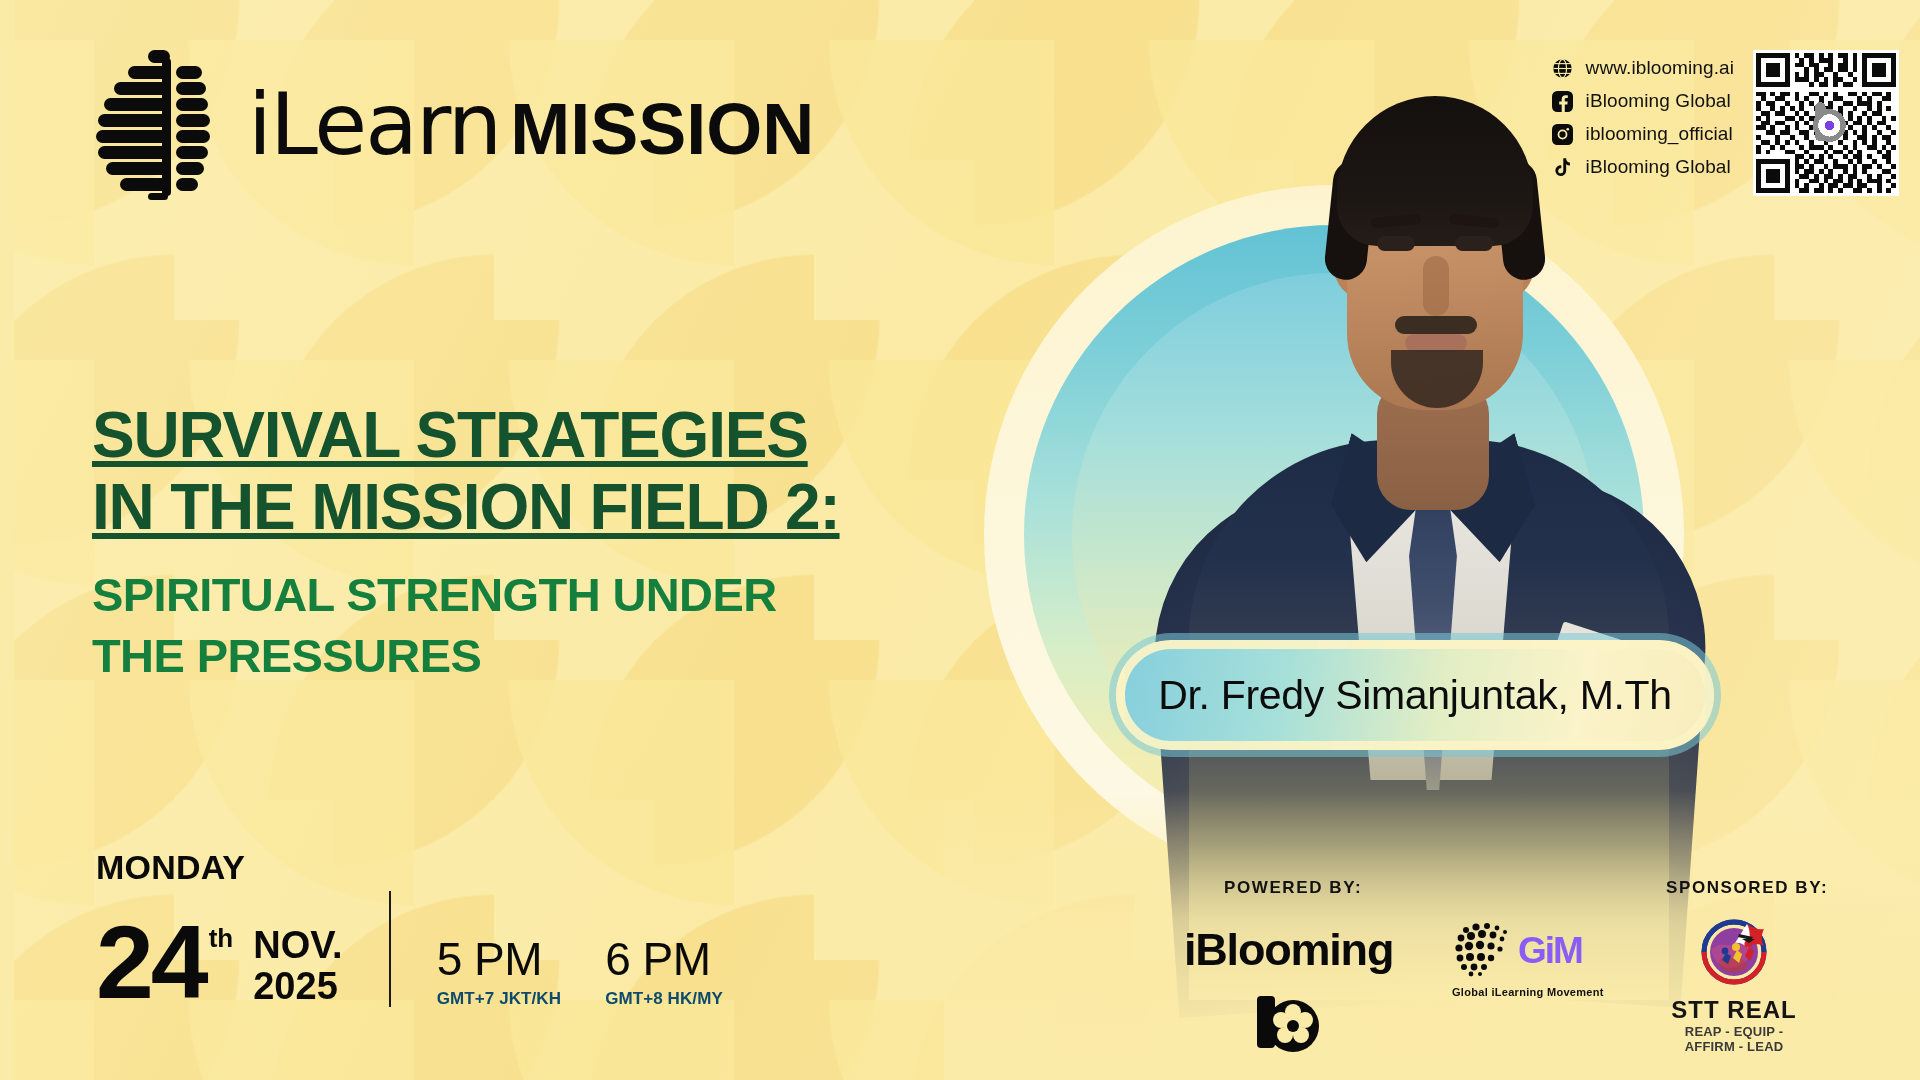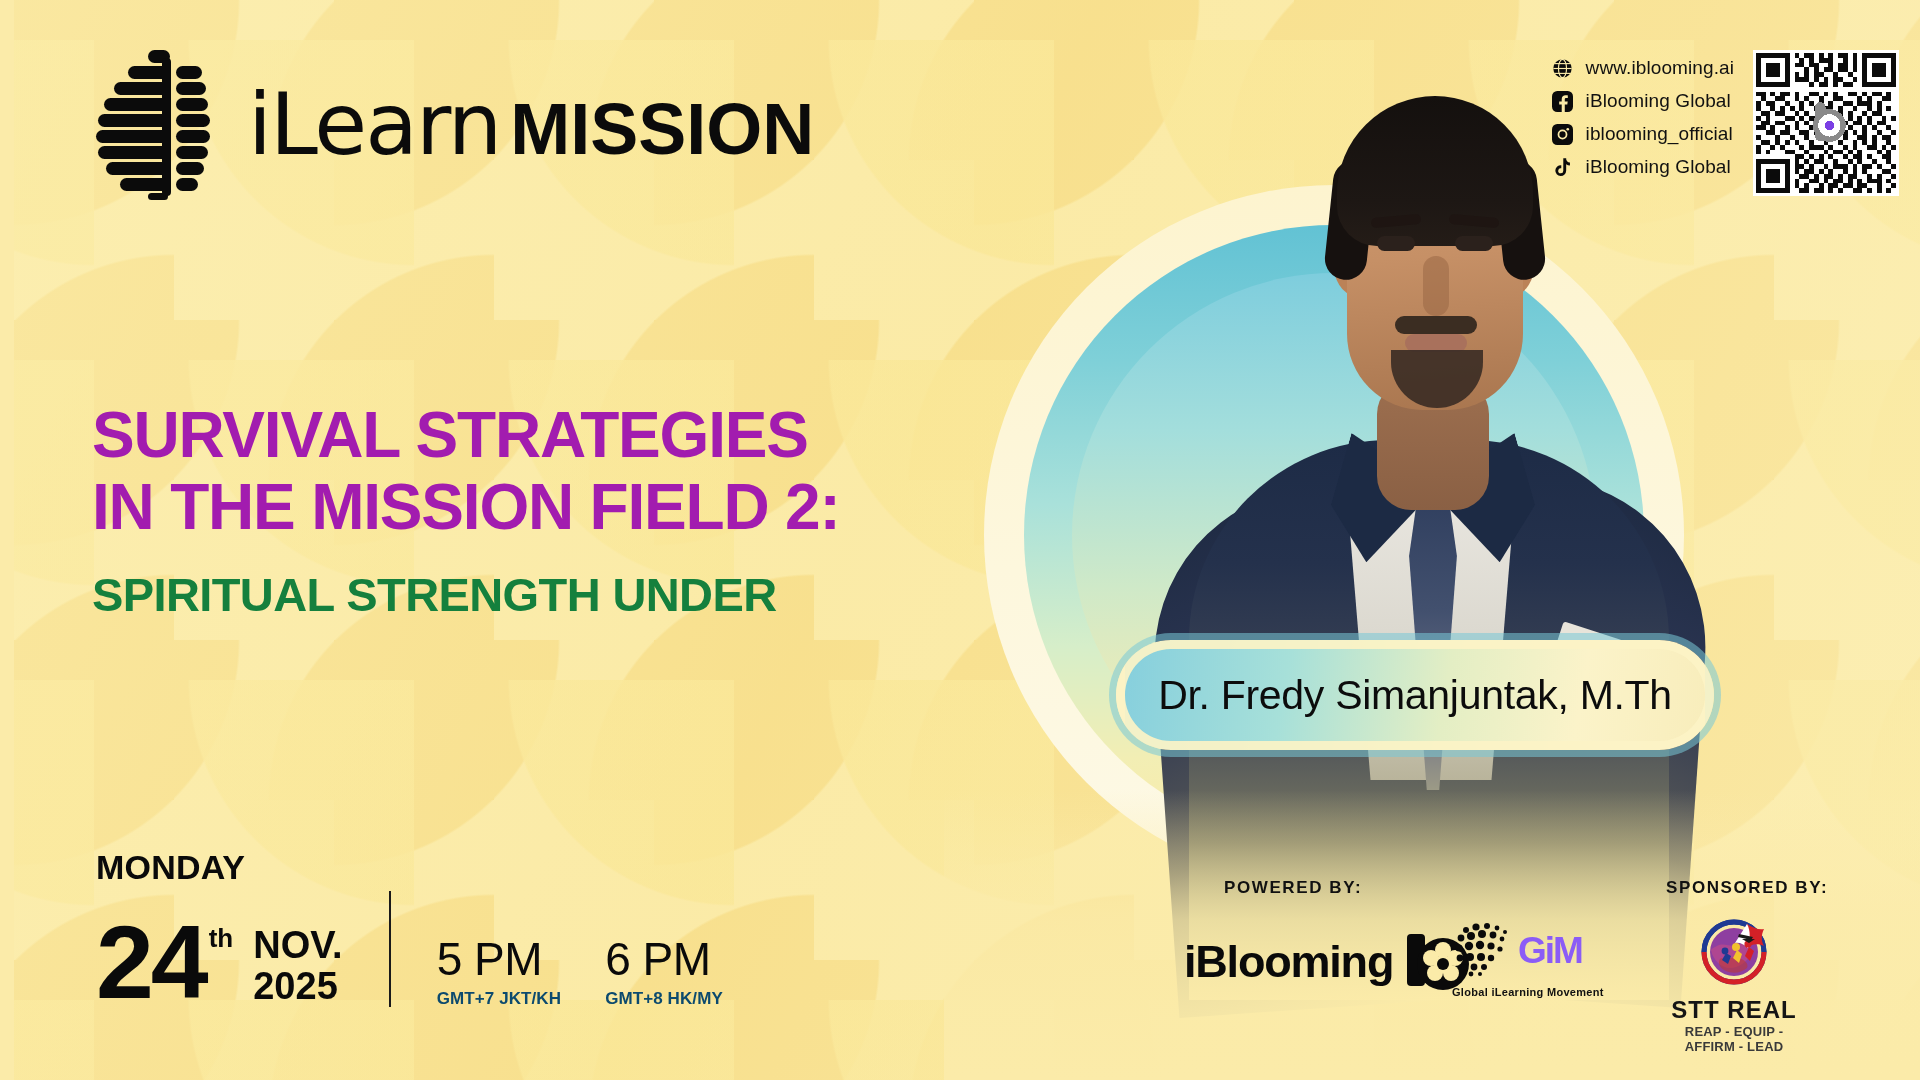--- a/index.html
+++ b/index.html
@@ -160,21 +160,21 @@
     border-radius:55px;
     background:linear-gradient(100deg,#86cfdd 0%,#a7e0d9 28%,#e3eec4 55%,#fbf3c9 78%,#f8edbb 100%);
     border:9px solid rgba(252,243,198,.92);
     box-shadow:0 0 0 7px rgba(120,200,215,.55);
     display:flex; align-items:center; justify-content:center;
   }
   .badge-txt { font-size:41px; font-weight:400; color:#0c0c0c; letter-spacing:-.3px; white-space:nowrap; }
 
   
   .title-block { position:absolute; left:78px; top:400px; }
-  .t-l1, .t-l2 { font-size:64px; font-weight:700; line-height:1.12; color:#a21caf; letter-spacing:-1.2px; white-space:nowrap; }
+  .t-l1, .t-l2 { font-size:64px; font-weight:700; line-height:1.12; color:#14532d; letter-spacing:-1.2px; white-space:nowrap;text-decoration:underline; }
   .t-l3, .t-l4 { font-size:47px; font-weight:700; line-height:1.28; color:#15803d; letter-spacing:-.6px; white-space:nowrap; }
   .t-l3 { margin-top:22px; }
 
   
   .date-block { position:absolute; left:82px; top:848px; }
   .d-weekday { font-size:34px; font-weight:700; color:#0a0a0a; letter-spacing:.2px; }
   .d-row { display:flex; align-items:flex-end; gap:20px; margin-top:4px; }
   .d-daywrap { display:flex; align-items:flex-start; }
   .d-day { font-size:104px; font-weight:700; line-height:.92; color:#0a0a0a; letter-spacing:-3px; }
   .d-sup { font-size:26px; font-weight:700; color:#0a0a0a; margin-top:8px; margin-left:3px; }
@@ -183,21 +183,21 @@
   .times { display:flex; align-items:flex-end; gap:44px; padding-bottom:2px; }
   .tm { }
   .tm-big { font-size:46px; font-weight:400; color:#0a0a0a; line-height:1.05; letter-spacing:-.5px; }
   .tm-sub { font-size:17px; font-weight:700; color:#0c4a6e; margin-top:6px; letter-spacing:.1px; }
 
   
   .strip { position:absolute; left:1180px; top:878px; width:700px; height:175px; }
   .s-label { font-size:17px; font-weight:700; letter-spacing:1.6px; color:#111; }
   .powered-lbl { position:absolute; left:30px; top:0; }
   .sponsor-lbl { position:absolute; left:472px; top:0; }
-  .logo-iblooming { position:absolute; left:-10px; top:46px; display:flex; align-items:center; gap:10px; }
+  .logo-iblooming { position:absolute; left:-10px; top:46px; display:flex; align-items:center; gap:10px;flex-direction:column; }
   .ib-word { font-size:45px; font-weight:700; color:#0a0a0a; letter-spacing:-1.2px; }
   .logo-gim { position:absolute; left:258px; top:40px; text-align:center; }
   .gim-row { display:flex; align-items:center; gap:4px; }
   .gim-word { font-size:37px; font-weight:700; color:#8b5cf6; letter-spacing:-2px; }
   .gim-sub { font-size:11px; font-weight:700; color:#111; letter-spacing:.3px; margin-top:2px; }
   .logo-stt { position:absolute; left:470px; top:34px; text-align:center; width:140px; }
   .stt-word { font-size:24px; font-weight:700; color:#151515; letter-spacing:1px; margin-top:2px; }
   .stt-sub { font-size:13px; font-weight:700; color:#3a3a3a; letter-spacing:.2px; }
 </style>
 </head>
@@ -543,20 +543,21 @@
         <circle cx="15.2" cy="15" r="2.3" fill="#fff"></circle>
         <circle cx="15.2" cy="15" r="1" fill="#7b3fe4"></circle>
       </g>
     </svg>
   </div>
 
   <div class="title-block">
     <div class="t-l1">SURVIVAL STRATEGIES</div>
     <div class="t-l2">IN THE MISSION FIELD 2:</div>
     <div class="t-l3">SPIRITUAL STRENGTH UNDER</div>
+    <div class="t-l4">THE PRESSURES</div>
   </div>
 
   <div class="badge">
     <span class="badge-txt">Dr. Fredy Simanjuntak, M.Th</span>
   </div>
 
   <div class="date-block">
     <div class="d-weekday">MONDAY</div>
     <div class="d-row">
       <div class="d-daywrap">

